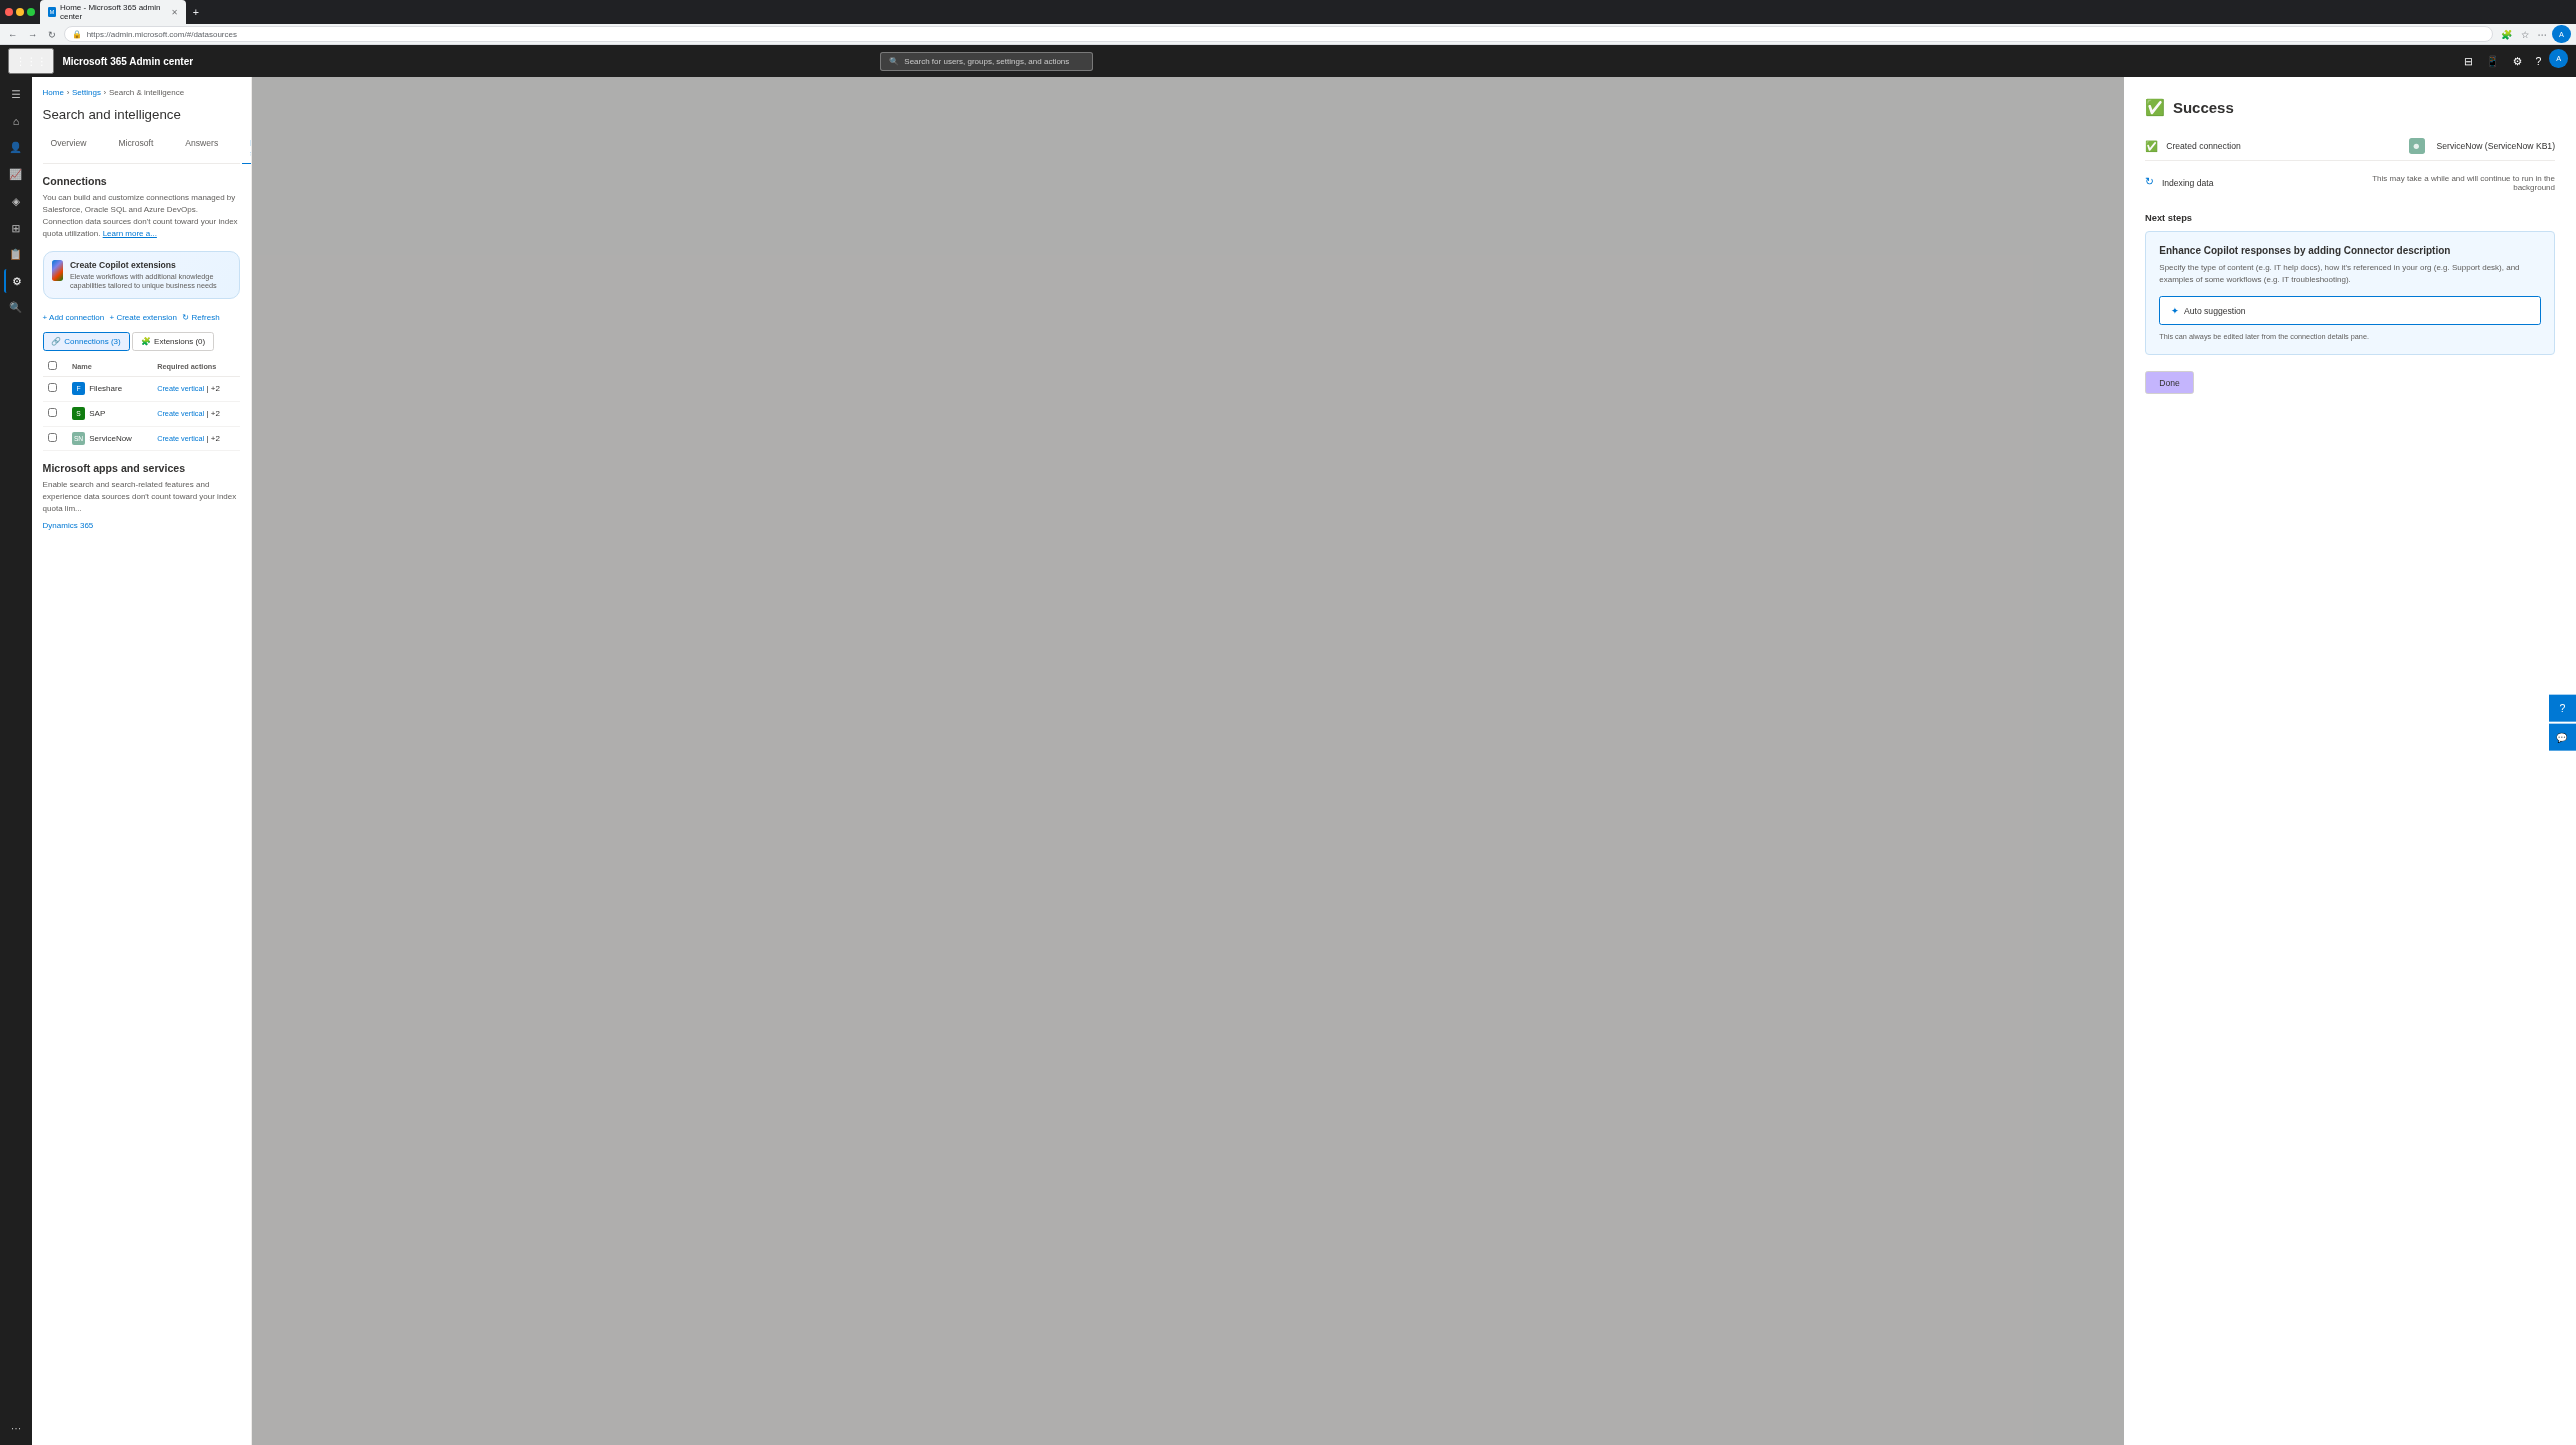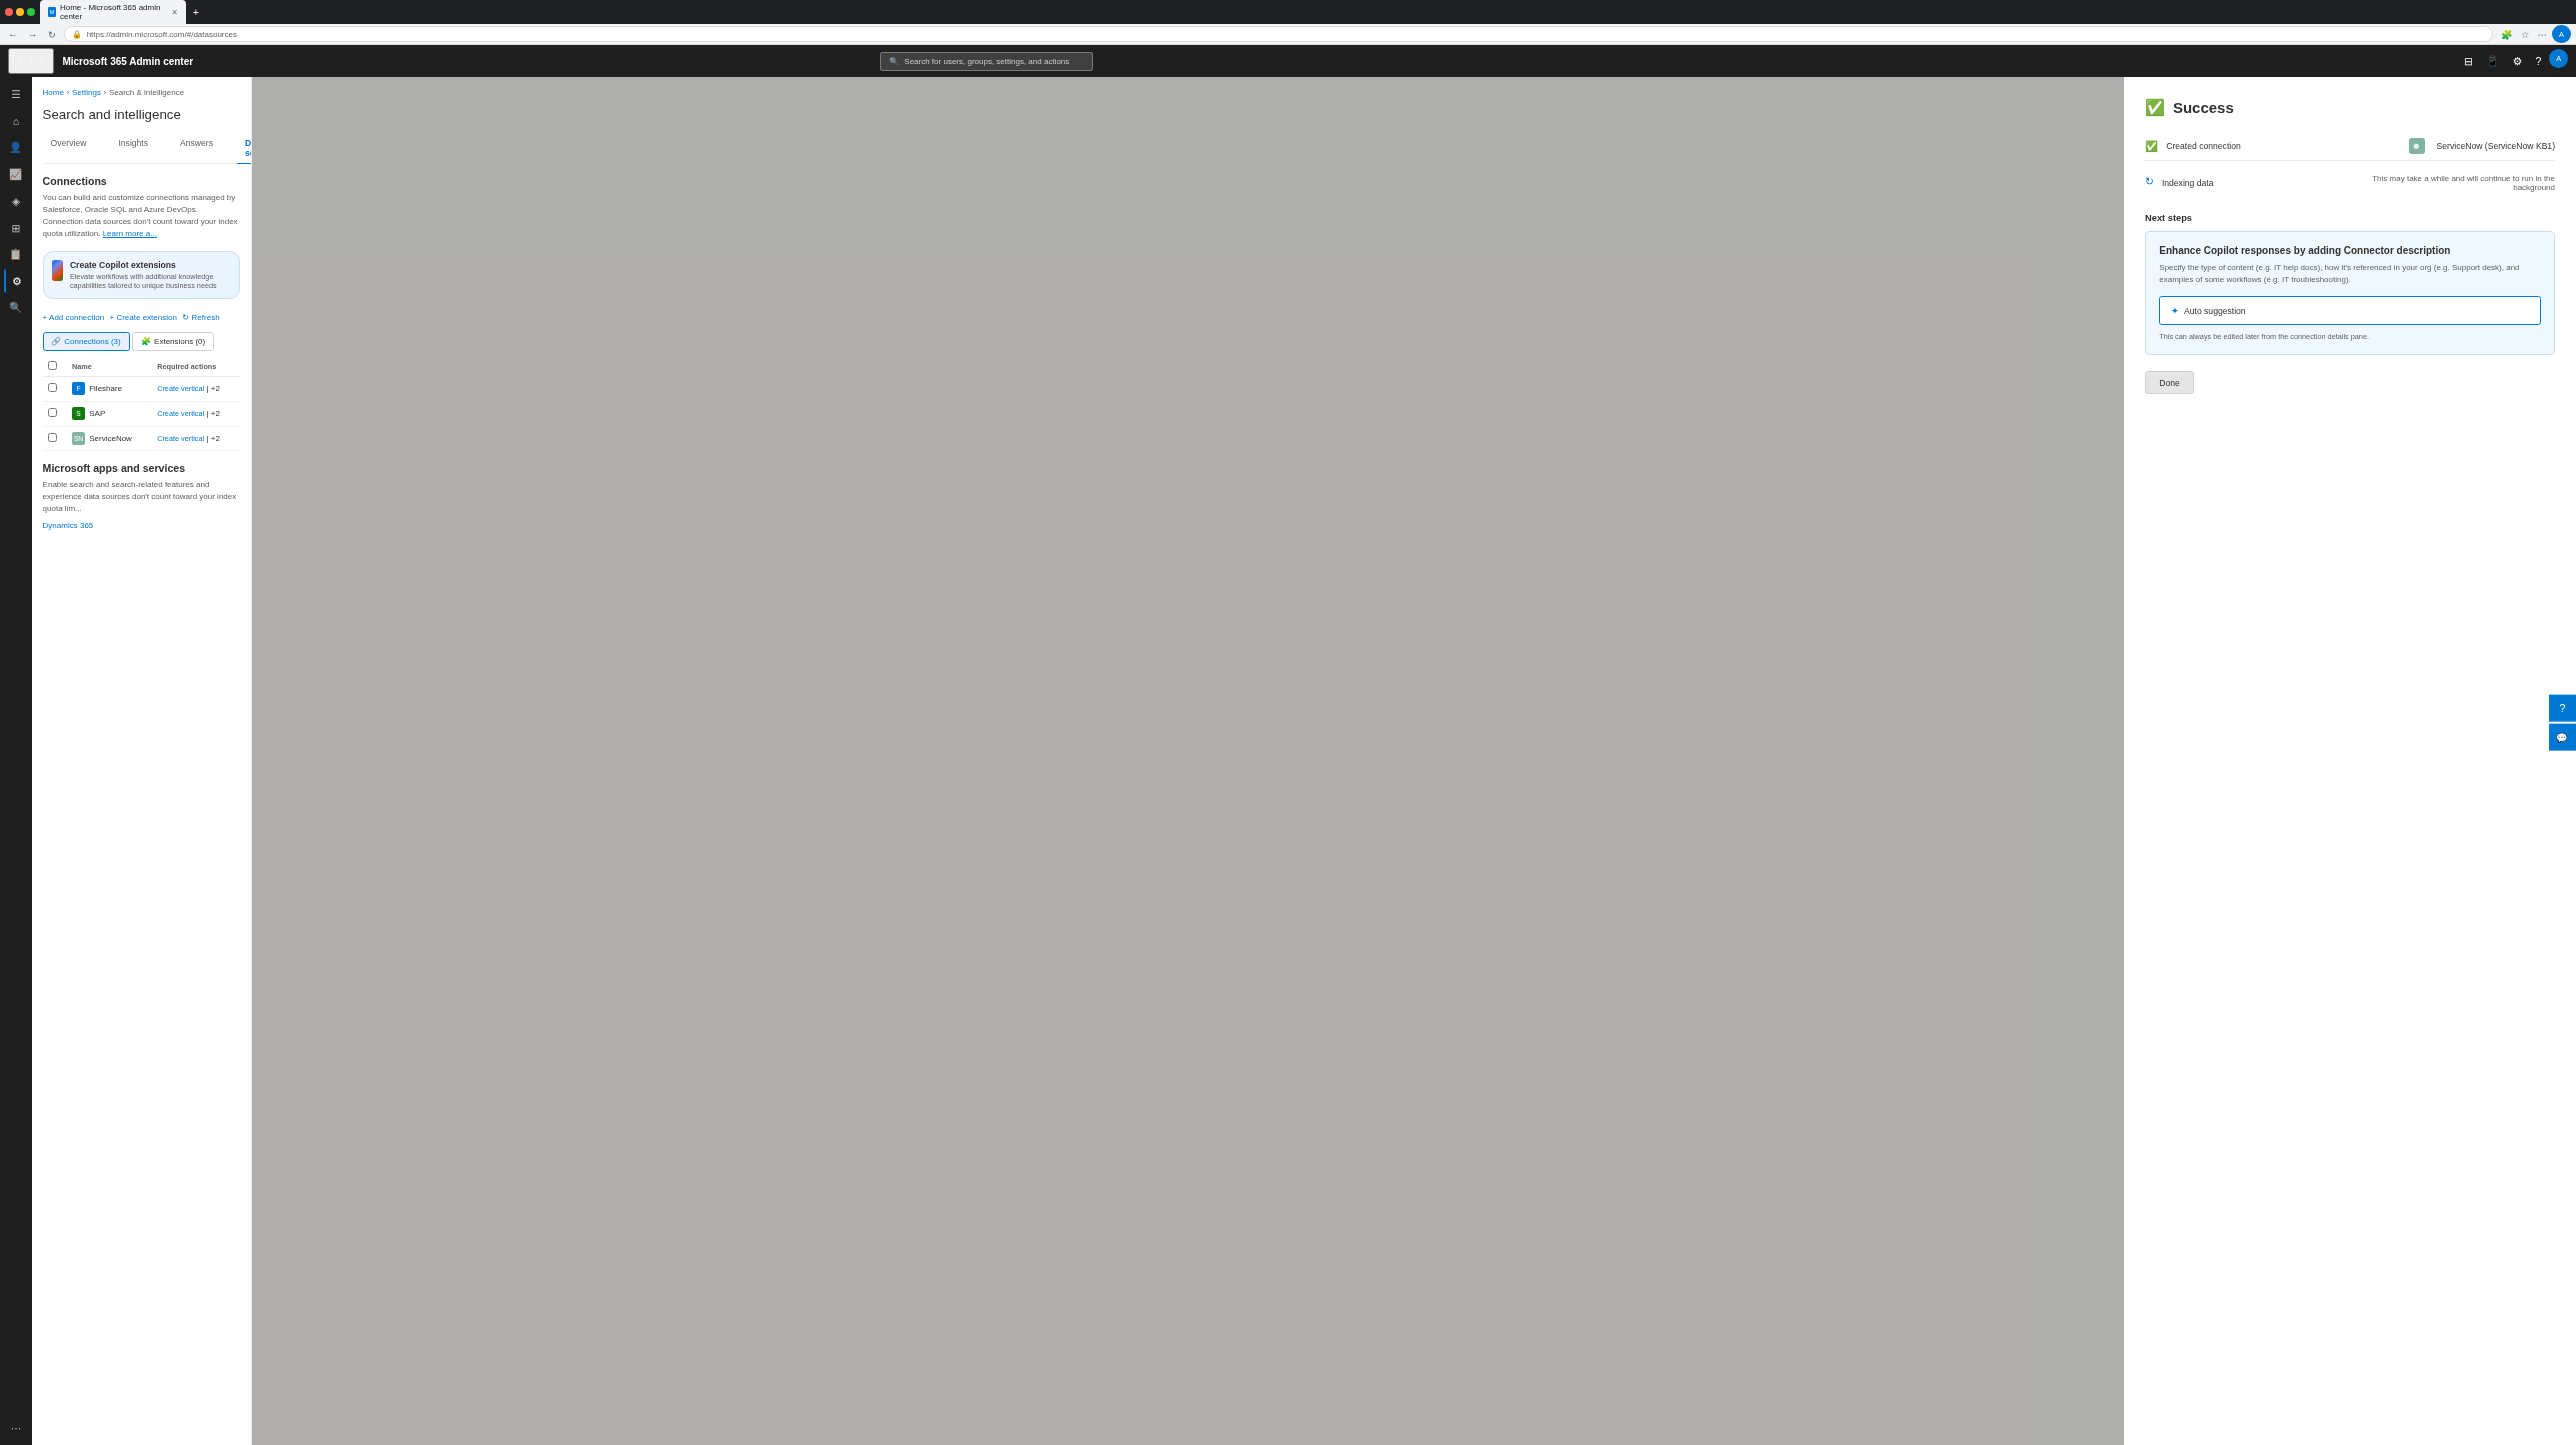--- a/index.html
+++ b/index.html
@@ -282,21 +282,21 @@
       gap: 5.3px;
       margin-bottom: 6.7px;
       cursor: pointer;
     }
     .auto-icon { color: #0078d4; font-size: 9.3px; }
     .auto-label { font-size: 8.6px; font-weight: 500; color: #323130; }
     .edit-note { font-size: 7.3px; color: #605e5c; }
 
     
     .done-btn {
-      background: #e5e5e5;
+      background: #c4b5fd;
       border: 0.7px solid #d2d0ce;
       border-radius: 2.7px;
       padding: 5.3px 13.3px;
       font-size: 8.6px;
       cursor: pointer;
       color: #323130;
       width: fit-content;
     }
 
     
@@ -420,21 +420,21 @@
           <span class="breadcrumb-sep">›</span>
           <a href="#">Settings</a>
           <span class="breadcrumb-sep">›</span>
           <span>Search &amp; intelligence</span>
         </div>
 
         <h1 class="page-title">Search and intelligence</h1>
 
         <div class="tabs">
           <div class="tab">Overview</div>
-          <div class="tab">Insights</div>
+          <div class="tab">Microsoft</div>
           <div class="tab">Answers</div>
           <div class="tab active">Data sources</div>
         </div>
 
         <div class="section-title">Connections</div>
         <div class="section-desc">
           <span>You can build and customize connections managed by Salesforce, Oracle SQL and Azure DevOps. Connection data sources don't count toward your index quota utilization.</span>
           <a href="#">Learn more a...</a>
         </div>
 

